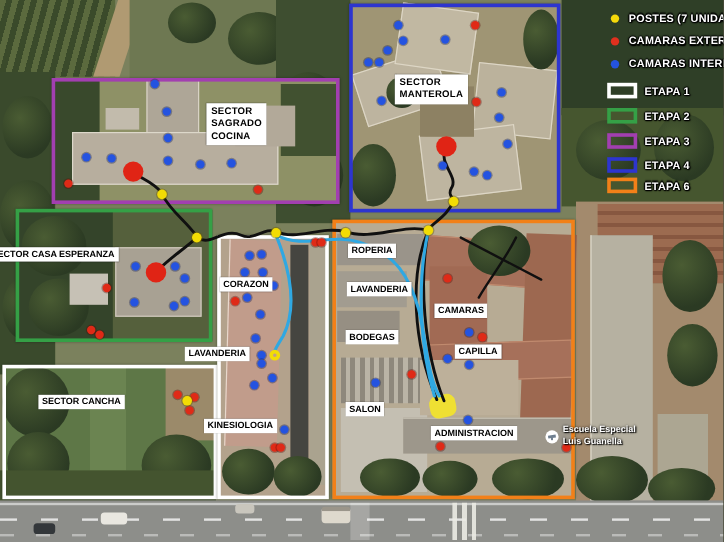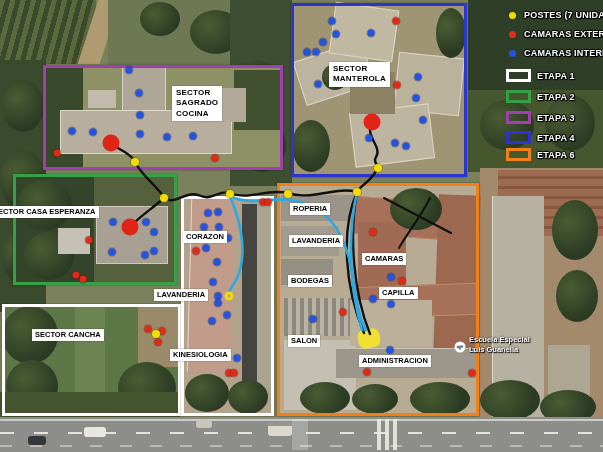--- a/index.html
+++ b/index.html
@@ -25,21 +25,21 @@
       opacity:.95;z-index:2;}
   #routes{z-index:3;}
   #zones{z-index:2;}
   #bg{position:absolute;left:0;top:0;width:603px;height:452px;z-index:0;}
   #legend{position:absolute;left:503px;top:0;width:100px;height:172px;z-index:6;}
   .legend-row{position:absolute;display:flex;align-items:center;}
   .legend-dot{width:7px;height:7px;border-radius:50%;margin-left:6px;margin-right:8px;flex:none;}
   .legend-rect{width:25px;height:13px;border:3px solid #fff;margin-left:3px;margin-right:6px;flex:none;}
   .legend-text{font-size:9px;font-weight:bold;color:#fff;letter-spacing:.2px;white-space:nowrap;
       text-shadow:-1px 0 1px #000,1px 0 1px #000,0 -1px 1px #000,0 1px 1px #000,1px 1px 1px #000;}
-  #place-label{position:absolute;left:454px;top:335px;z-index:5;display:flex;align-items:flex-start;}
+  #place-label{position:absolute;left:454px;top:353px;z-index:5;display:flex;align-items:flex-start;}
   .place-icon{width:12px;height:12px;margin-top:4px;margin-right:3px;flex:none;}
   .place-text{color:#fff;font-size:7.5px;line-height:1.3;font-weight:bold;
       text-shadow:0 0 2px #000,1px 1px 1px #000;}
 </style>
 </head>
 <body>
 
 <div id="stage">
 
   <div id="bg">

